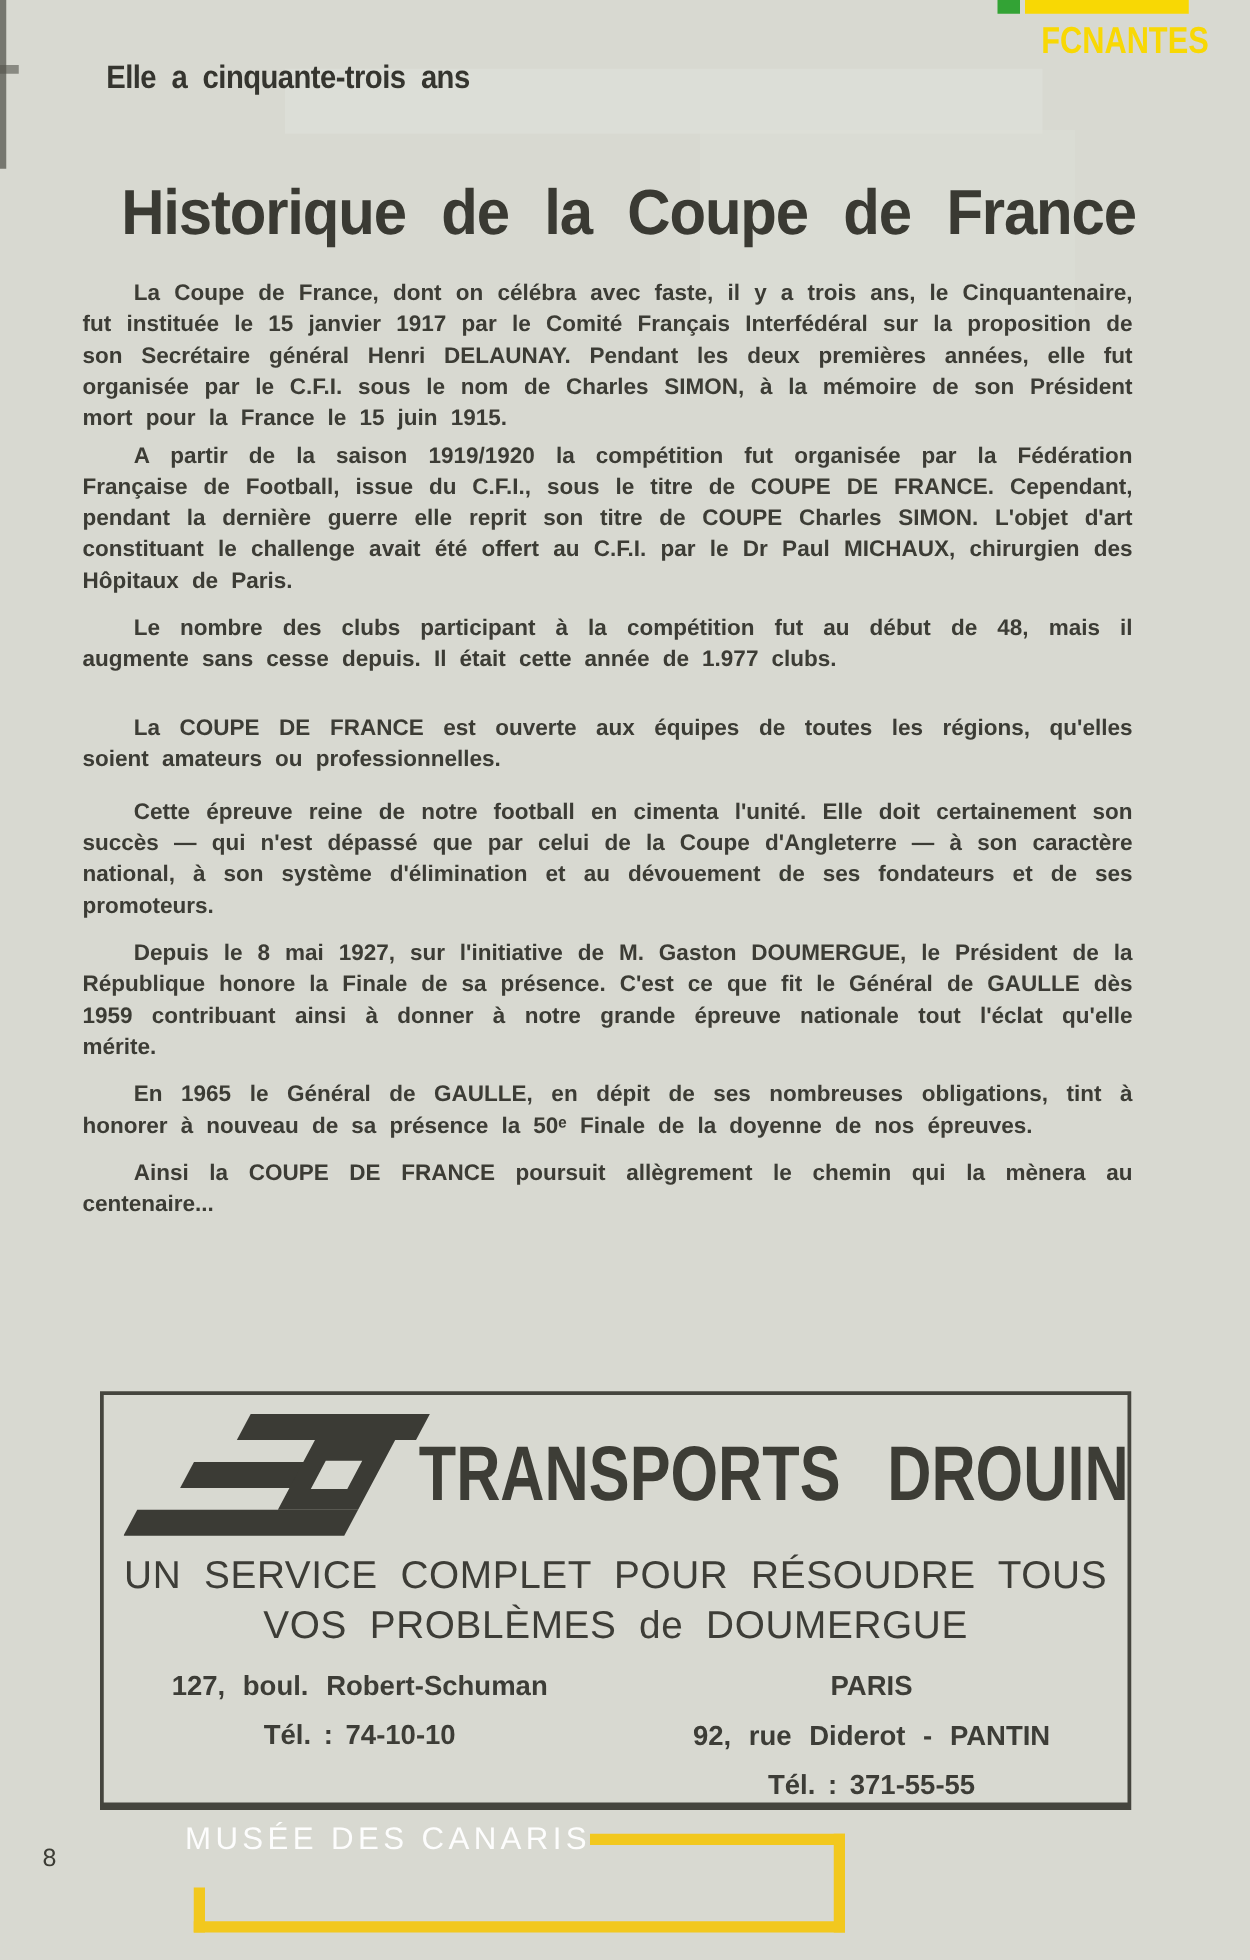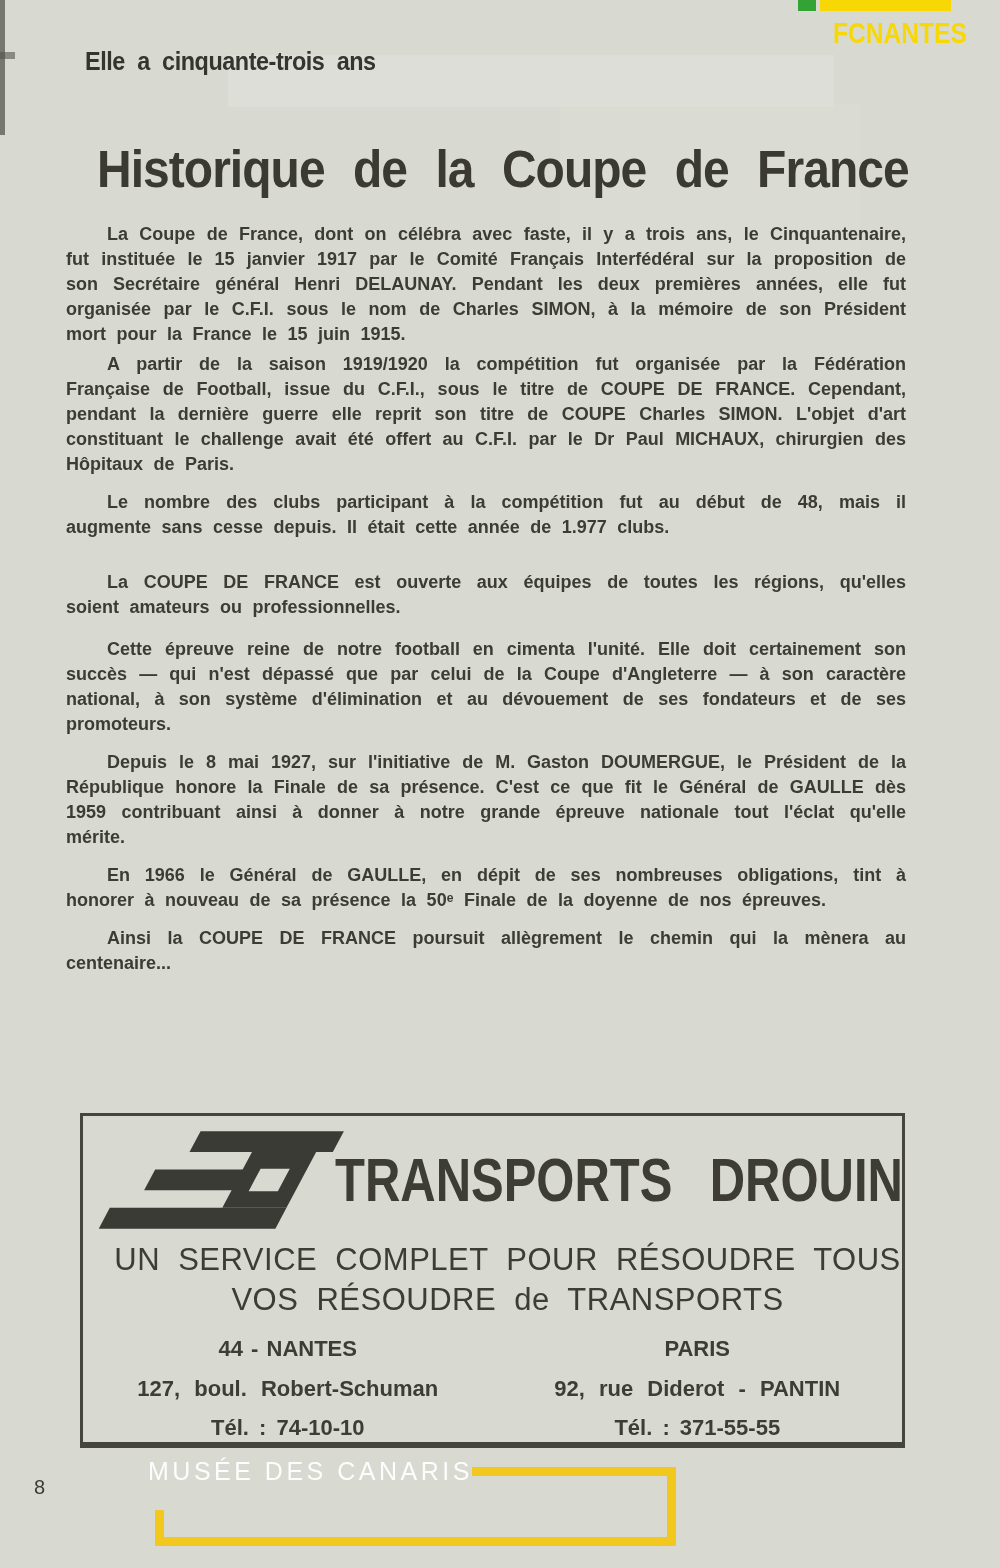--- a/index.html
+++ b/index.html
@@ -46,21 +46,21 @@
     position:absolute;left:80px;top:1113px;width:819px;height:326px;
     border:3px solid #45453e;border-bottom-width:6px;background:transparent;
   }
   .ad-logo{position:absolute;left:16px;top:10px;}
   .ad-company{
     position:absolute;left:252px;top:28px;font-size:62px;font-weight:700;
     word-spacing:30px;letter-spacing:0px;color:#3d3d36;white-space:nowrap;
     transform:scaleX(.79);transform-origin:left top;
   }
   .ad-tagline1,.ad-tagline2{
-    position:absolute;left:15px;width:100%;text-align:center;color:#3d3d37;
+    position:absolute;left:0;width:100%;text-align:center;color:#3d3d37;
     font-weight:400;white-space:nowrap;
   }
   .ad-tagline1{top:126px;font-size:31px;word-spacing:9px;letter-spacing:.5px;}
   .ad-tagline2{top:166px;font-size:31px;word-spacing:9px;letter-spacing:.5px;}
   .ad-addresses{
     position:absolute;left:0;top:220px;width:100%;display:flex;flex-direction:row;
   }
   .ad-col{width:50%;text-align:center;font-size:22px;font-weight:700;color:#3d3d37;}
   .ad-col .city{margin:0 0 14px 0;word-spacing:2px;}
   .ad-col .addr{margin:0 0 13px 0;word-spacing:8px;}
@@ -95,39 +95,38 @@
   <div class="kicker">Elle a cinquante-trois ans</div>
   <div class="title">Historique de la Coupe de France</div>
 
   <div class="body-text">
     <p class="gap-sm">La Coupe de France, dont on célébra avec faste, il y a trois ans, le Cinquantenaire, fut instituée le 15 janvier 1917 par le Comité Français Interfédéral sur la proposition de son Secrétaire général Henri DELAUNAY. Pendant les deux premières années, elle fut organisée par le C.F.I. sous le nom de Charles SIMON, à la mémoire de son Président mort pour la France le 15 juin 1915.</p>
     <p>A partir de la saison 1919/1920 la compétition fut organisée par la Fédération Française de Football, issue du C.F.I., sous le titre de COUPE DE FRANCE. Cependant, pendant la dernière guerre elle reprit son titre de COUPE Charles SIMON. L'objet d'art constituant le challenge avait été offert au C.F.I. par le Dr Paul MICHAUX, chirurgien des Hôpitaux de Paris.</p>
     <p class="gap-lg">Le nombre des clubs participant à la compétition fut au début de 48, mais il augmente sans cesse depuis. Il était cette année de 1.977 clubs.</p>
     <p class="gap-md">La COUPE DE FRANCE est ouverte aux équipes de toutes les régions, qu'elles soient amateurs ou professionnelles.</p>
     <p>Cette épreuve reine de notre football en cimenta l'unité. Elle doit certainement son succès — qui n'est dépassé que par celui de la Coupe d'Angleterre — à son caractère national, à son système d'élimination et au dévouement de ses fondateurs et de ses promoteurs.</p>
     <p>Depuis le 8 mai 1927, sur l'initiative de M. Gaston DOUMERGUE, le Président de la République honore la Finale de sa présence. C'est ce que fit le Général de GAULLE dès 1959 contribuant ainsi à donner à notre grande épreuve nationale tout l'éclat qu'elle mérite.</p>
-    <p>En 1966 le Général de GAULLE, en dépit de ses nombreuses obligations, tint à honorer à nouveau de sa présence la 50ᵉ Finale de la doyenne de nos épreuves.</p>
+    <p>En 1965 le Général de GAULLE, en dépit de ses nombreuses obligations, tint à honorer à nouveau de sa présence la 50ᵉ Finale de la doyenne de nos épreuves.</p>
     <p>Ainsi la COUPE DE FRANCE poursuit allègrement le chemin qui la mènera au centenaire...</p>
   </div>
 
   <div class="ad-box">
     <svg class="ad-logo" width="250" height="112" viewBox="0 0 300 130" aria-hidden="true">
       <g transform="translate(64,0) skewX(-28)" fill="#3b3b35">
         <path d="M60,4 H232 V29 H60 Z"></path>
         <path d="M30,50 H140 V75 H30 Z"></path>
         <path d="M0,96 H212 V121 H0 Z"></path>
         <path fill-rule="evenodd" d="M135,29 H212 V96 H135 Z M156,49 H191 V76 H156 Z"></path>
       </g>
     </svg>
     <div class="ad-company">TRANSPORTS DROUIN</div>
     <div class="ad-tagline1">UN SERVICE COMPLET POUR RÉSOUDRE TOUS</div>
-    <div class="ad-tagline2">VOS RÉSOUDRE de TRANSPORTS</div>
+    <div class="ad-tagline2">VOS PROBLÈMES de DOUMERGUE</div>
     <div class="ad-addresses">
       <div class="ad-col">
-        <p class="city">44 - NANTES</p>
         <p class="addr">127,  boul.  Robert-Schuman</p>
         <p class="phone">Tél. : 74-10-10</p>
       </div>
       <div class="ad-col">
         <p class="city">PARIS</p>
         <p class="addr">92, rue Diderot - PANTIN</p>
         <p class="phone">Tél. : 371-55-55</p>
       </div>
     </div>
   </div>

